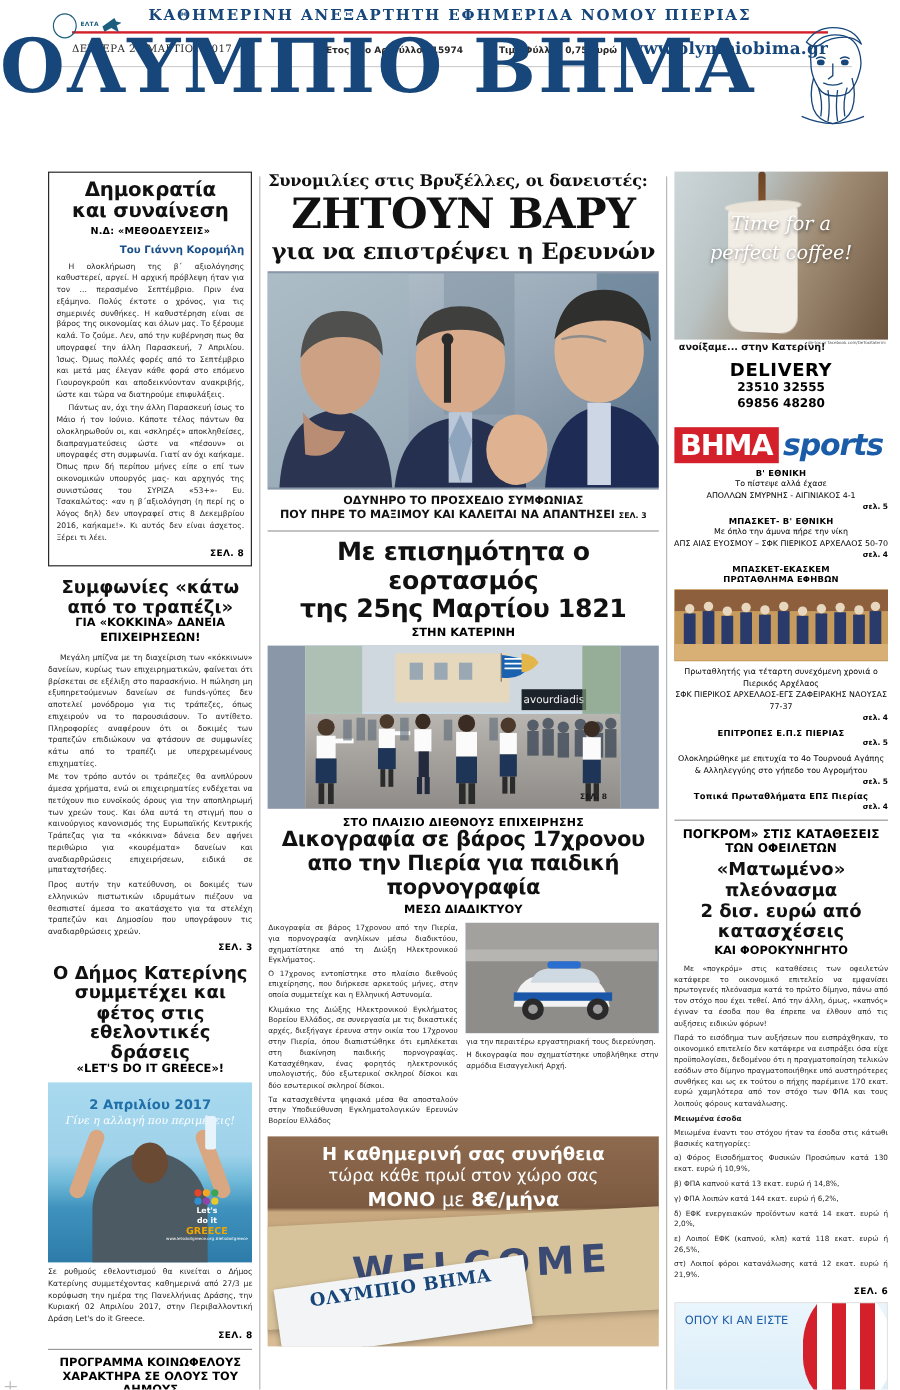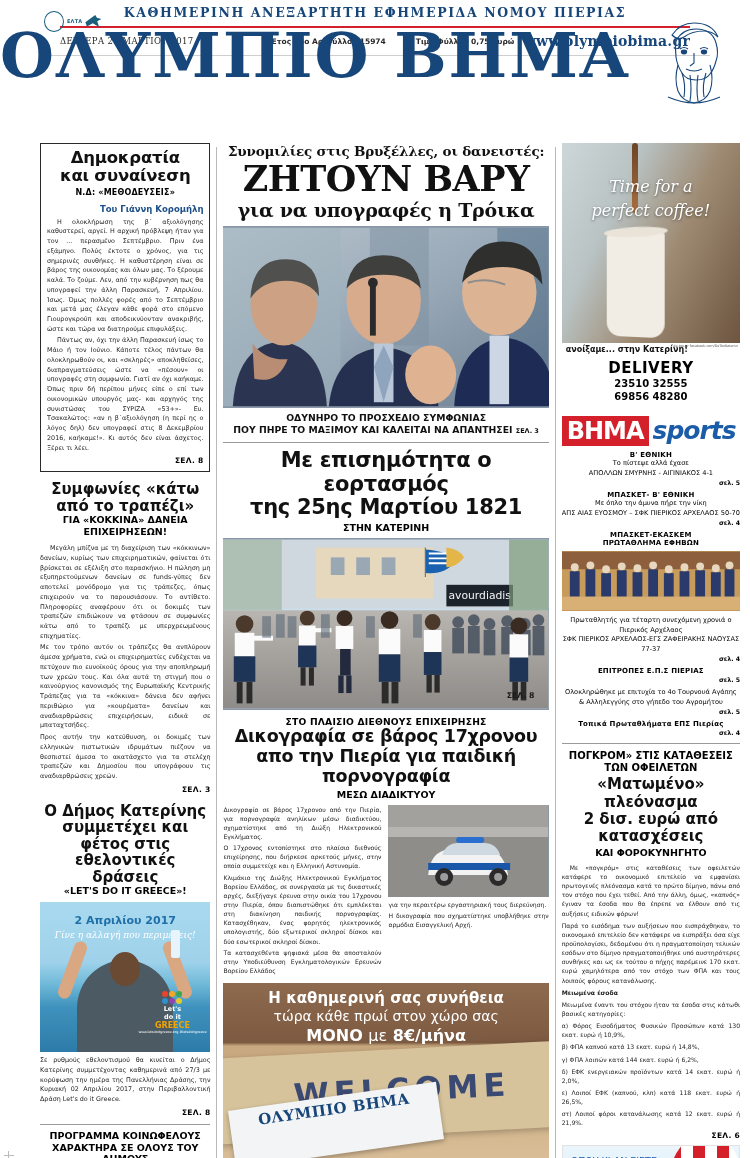--- a/index.html
+++ b/index.html
@@ -87,21 +87,21 @@
   .ldig .arm-r{right:26px;transform:rotate(-20deg);border-radius:7px;}
   .ldig .bottle{position:absolute;right:30px;bottom:94px;width:9px;height:28px;background:#e8f4fb;border-radius:2px;}
   .ldig .logo{position:absolute;right:4px;bottom:18px;text-align:center;}
   .ldig .logo .dots{display:flex;gap:1px;justify-content:center;margin-bottom:1px;}
   .ldig .logo .dots i{width:6px;height:6px;border-radius:50%;display:block;}
   .ldig .logo .lt{font-size:6.5px;color:#fff;font-weight:bold;}
   .ldig .logo .gr{font-size:8px;color:#f0a500;font-weight:bold;}
   .ldig .logo .url{font-size:3.4px;color:#fff;line-height:1.3;}
 
   
-  .kicker{text-align:center;font-family:"DejaVu Serif","Liberation Serif",serif;
+  .kicker{text-align:left;font-family:"DejaVu Serif","Liberation Serif",serif;
      font-weight:bold;font-size:13.5px;color:#111;letter-spacing:-.2px;}
   .mega{text-align:center;font-family:"DejaVu Serif","Liberation Serif",serif;
      font-weight:bold;font-size:35px;line-height:1.03;color:#111;letter-spacing:-.5px;margin-top:2px;}
   .mega2{text-align:center;font-family:"DejaVu Serif","Liberation Serif",serif;
      font-weight:bold;font-size:19px;color:#111;margin-top:2px;letter-spacing:-.2px;}
   .photo{position:relative;overflow:hidden;background:#8a97a8;}
   .cap-strong{text-align:center;font-weight:bold;font-size:9.3px;line-height:1.25;margin-top:4px;color:#111;}
   .cap-strong .sel{font-size:6.5px;}
   .mid-h{text-align:center;font-weight:bold;font-size:21px;line-height:1.12;color:#111;letter-spacing:-.3px;}
   .mid-sub{text-align:center;font-weight:bold;font-size:9.5px;margin-top:2px;}
@@ -123,21 +123,21 @@
      border-radius:6px;transform:rotate(-3deg);box-shadow:0 2px 6px rgba(0,0,0,.25);}
   .subad .welcome{position:absolute;left:14px;top:88px;width:330px;text-align:center;
      font-size:32px;font-weight:bold;color:#3b4a73;letter-spacing:5px;transform:rotate(-3deg);
      font-family:"DejaVu Sans","Liberation Sans",sans-serif;}
   .subad .np{position:absolute;left:8px;bottom:4px;width:210px;height:58px;background:#f2f4f6;
      transform:rotate(-8deg);box-shadow:0 2px 5px rgba(0,0,0,.3);}
   .subad .np .nm{text-align:center;font-family:"DejaVu Serif","Liberation Serif",serif;
      font-weight:bold;color:#17467a;font-size:15px;margin-top:4px;letter-spacing:.5px;}
 
   
-  .coffee{position:relative;height:200px;overflow:hidden;
+  .coffee{position:relative;height:140px;overflow:hidden;
      background:linear-gradient(115deg,#cdd6d8 0%,#b9c3c4 30%,#9e8a72 60%,#6d5540 100%);}
   .coffee .cup{position:absolute;left:44px;bottom:6px;width:58px;height:104px;
      background:#f1ece4;border-radius:4px 4px 14px 14px;transform:perspective(60px) rotateY(-3deg);}
   .coffee .cup:after{content:"";position:absolute;left:-3px;top:-6px;right:-3px;height:10px;
      background:#e9e3d8;border-radius:50%;}
   .coffee .pour{position:absolute;left:70px;top:0;width:6px;height:70px;
      background:linear-gradient(#6b4326,#a9703f);border-radius:3px;}
   .coffee .t1{position:absolute;top:34px;left:0;right:0;text-align:center;color:#fff;
      font-family:"DejaVu Serif","Liberation Serif",serif;font-style:italic;font-size:16px;
      text-shadow:0 1px 3px rgba(0,0,0,.5);}
@@ -294,21 +294,21 @@
       <div class="mini-sub">ΧΑΡΑΚΤΗΡΑ ΣΕ ΟΛΟΥΣ ΤΟΥ ΔΗΜΟΥΣ</div>
 
     </div>
 
     <div class="vrule"></div>
 
     <div class="col-mid">
 
       <div class="kicker">Συνομιλίες στις Βρυξέλλες, οι δανειστές:</div>
       <div class="mega">ΖΗΤΟΥΝ ΒΑΡΥ</div>
-      <div class="mega2">για να υπογραφές η Τρόικα</div>
+      <div class="mega2">για να επιστρέψει η Ερευνών</div>
 
       <div class="photo" style="height:182px;margin-top:5px">
         <svg viewBox="0 0 332 182" style="display:block;width:100%;height:100%">
           <defs>
             <linearGradient id="bg1" x1="0" y1="0" x2="1" y2="1">
               <stop offset="0" stop-color="#b9c6cf"></stop>
                 <stop offset="0.5" stop-color="#97a7b6"></stop>
               <stop offset="1" stop-color="#6d7f92"></stop>
             </linearGradient>
           </defs>
@@ -345,21 +345,21 @@
           <span class="sel">ΣΕΛ. 3</span>
         </div>
       </div>
 
       <div class="hr-thin"></div>
 
       <div class="mid-h">Με επισημότητα ο εορτασμός</div>
       <div class="mid-h" style="margin-top:0">της 25ης Μαρτίου 1821</div>
       <div class="mid-sub">ΣΤΗΝ ΚΑΤΕΡΙΝΗ</div>
 
-      <div class="photo" style="height:172px;margin-top:5px">
+      <div class="photo" style="height:136px;margin-top:5px">
         <svg viewBox="0 0 332 172" style="display:block;width:100%;height:100%">
           <defs>
             <linearGradient id="sky" x1="0" y1="0" x2="0" y2="1">
               <stop offset="0" stop-color="#bfd7e8"></stop>
                 <stop offset="1" stop-color="#dfe8ee"></stop>
             </linearGradient>
             <linearGradient id="road" x1="0" y1="0" x2="0" y2="1">
               <stop offset="0" stop-color="#b9b6b1"></stop>
                 <stop offset="1" stop-color="#8e8b88"></stop>
             </linearGradient>

